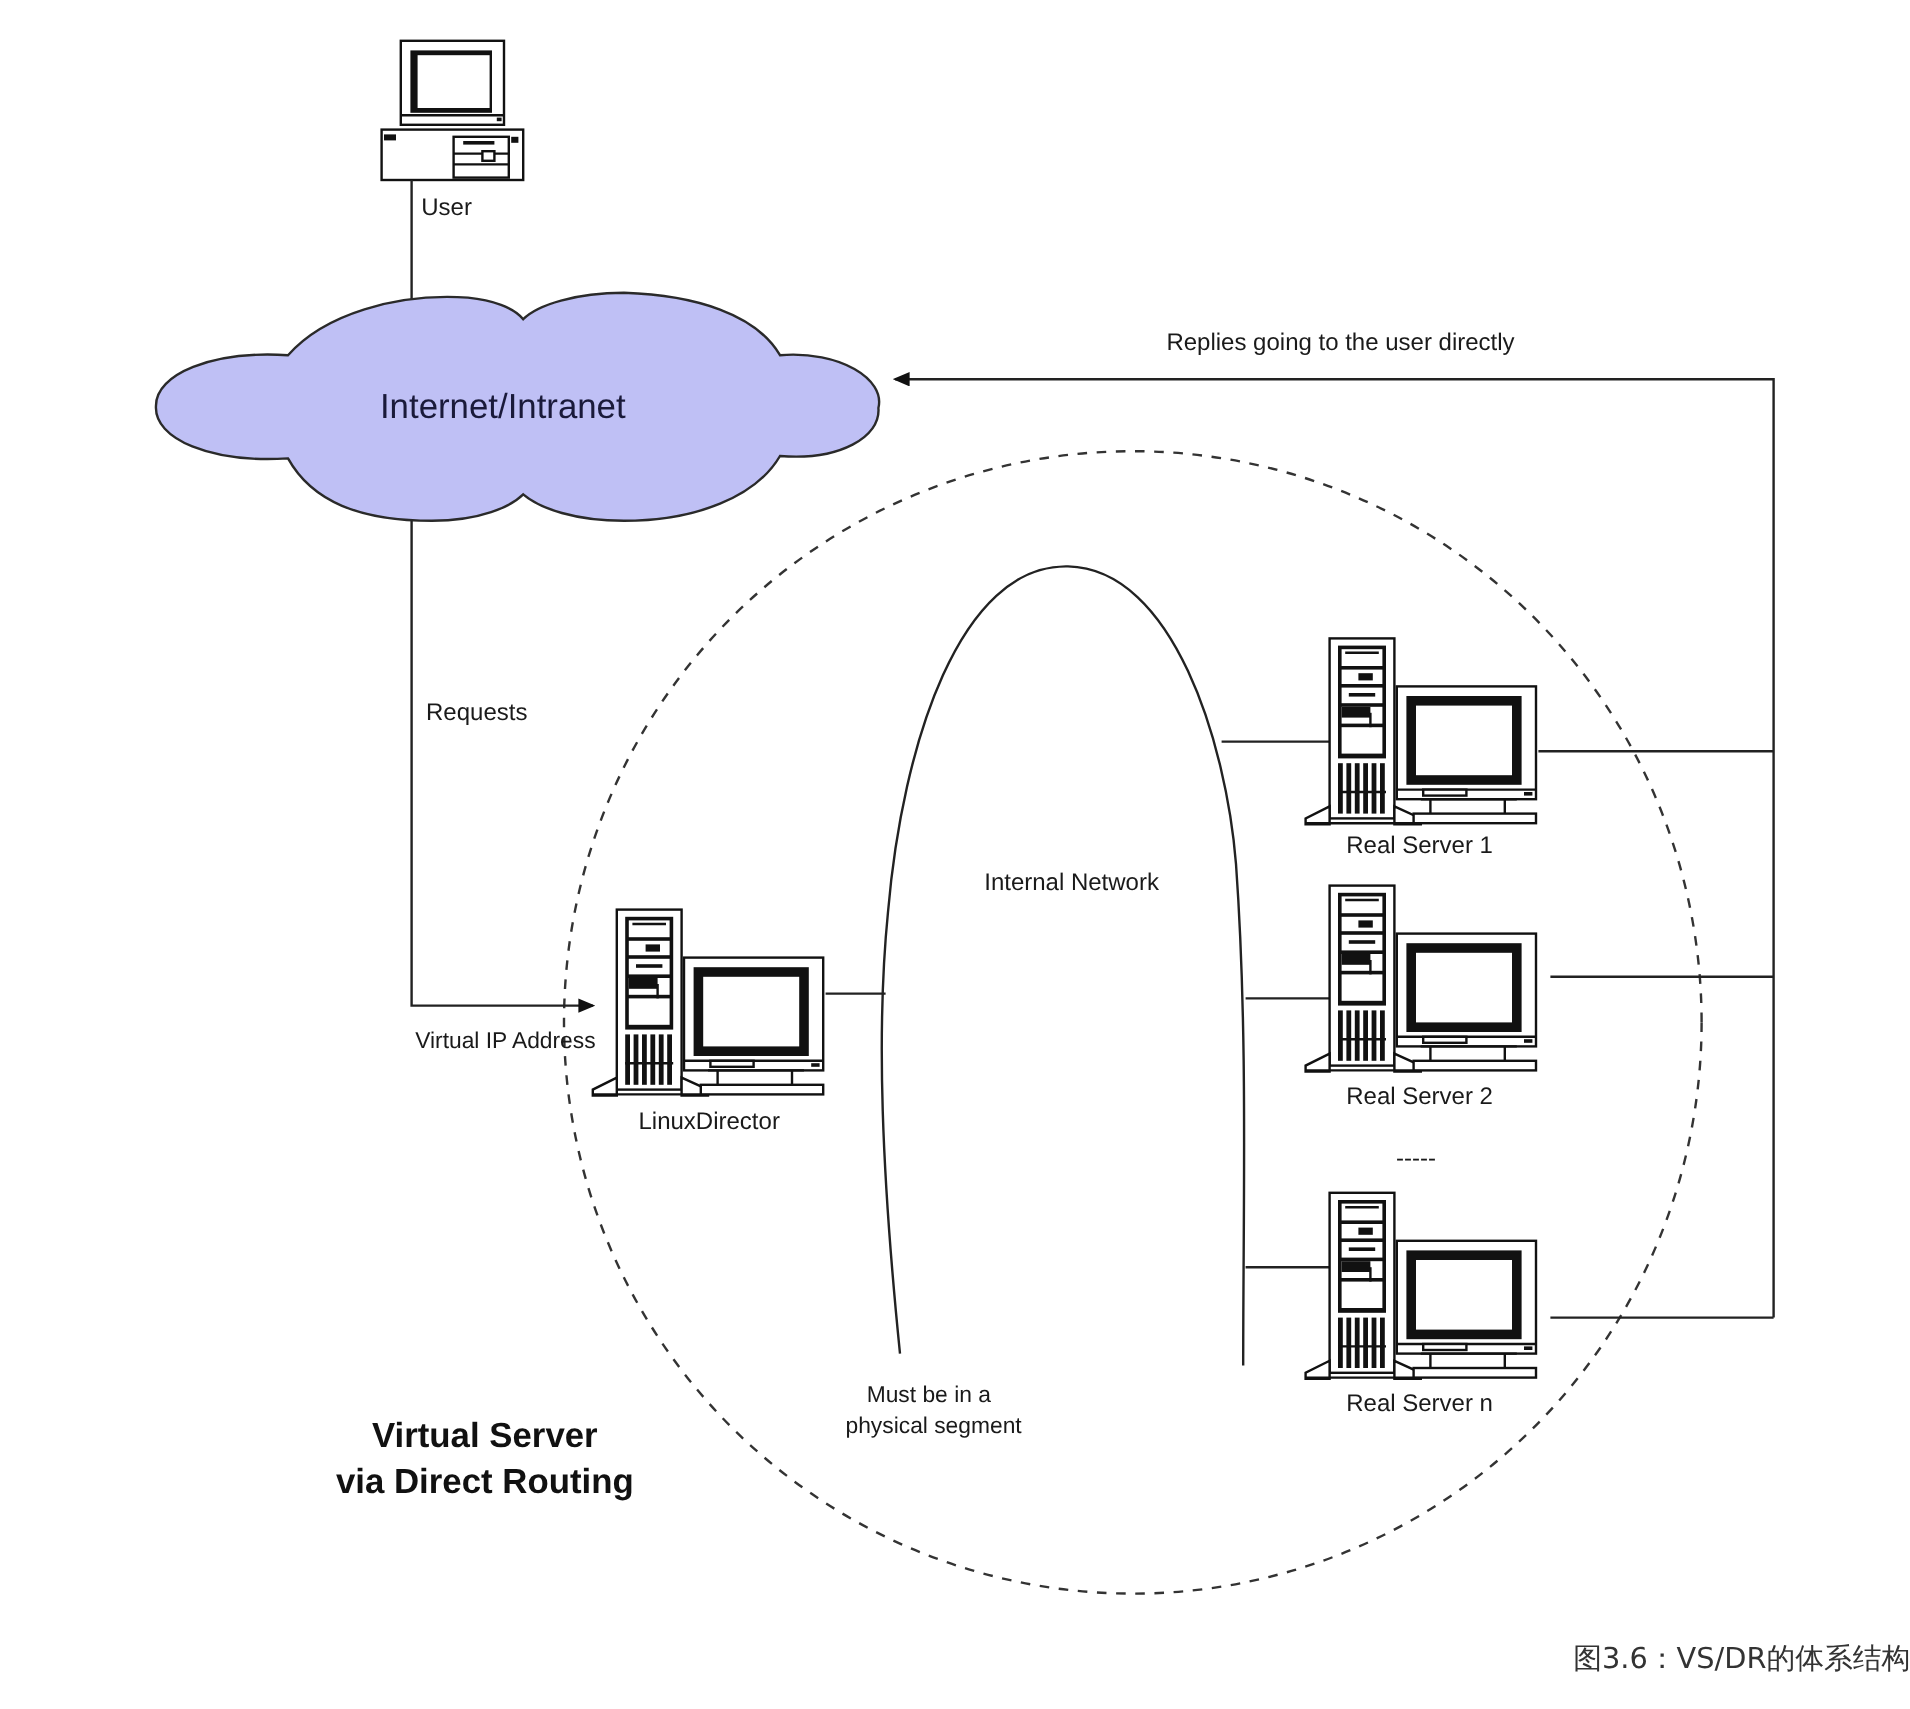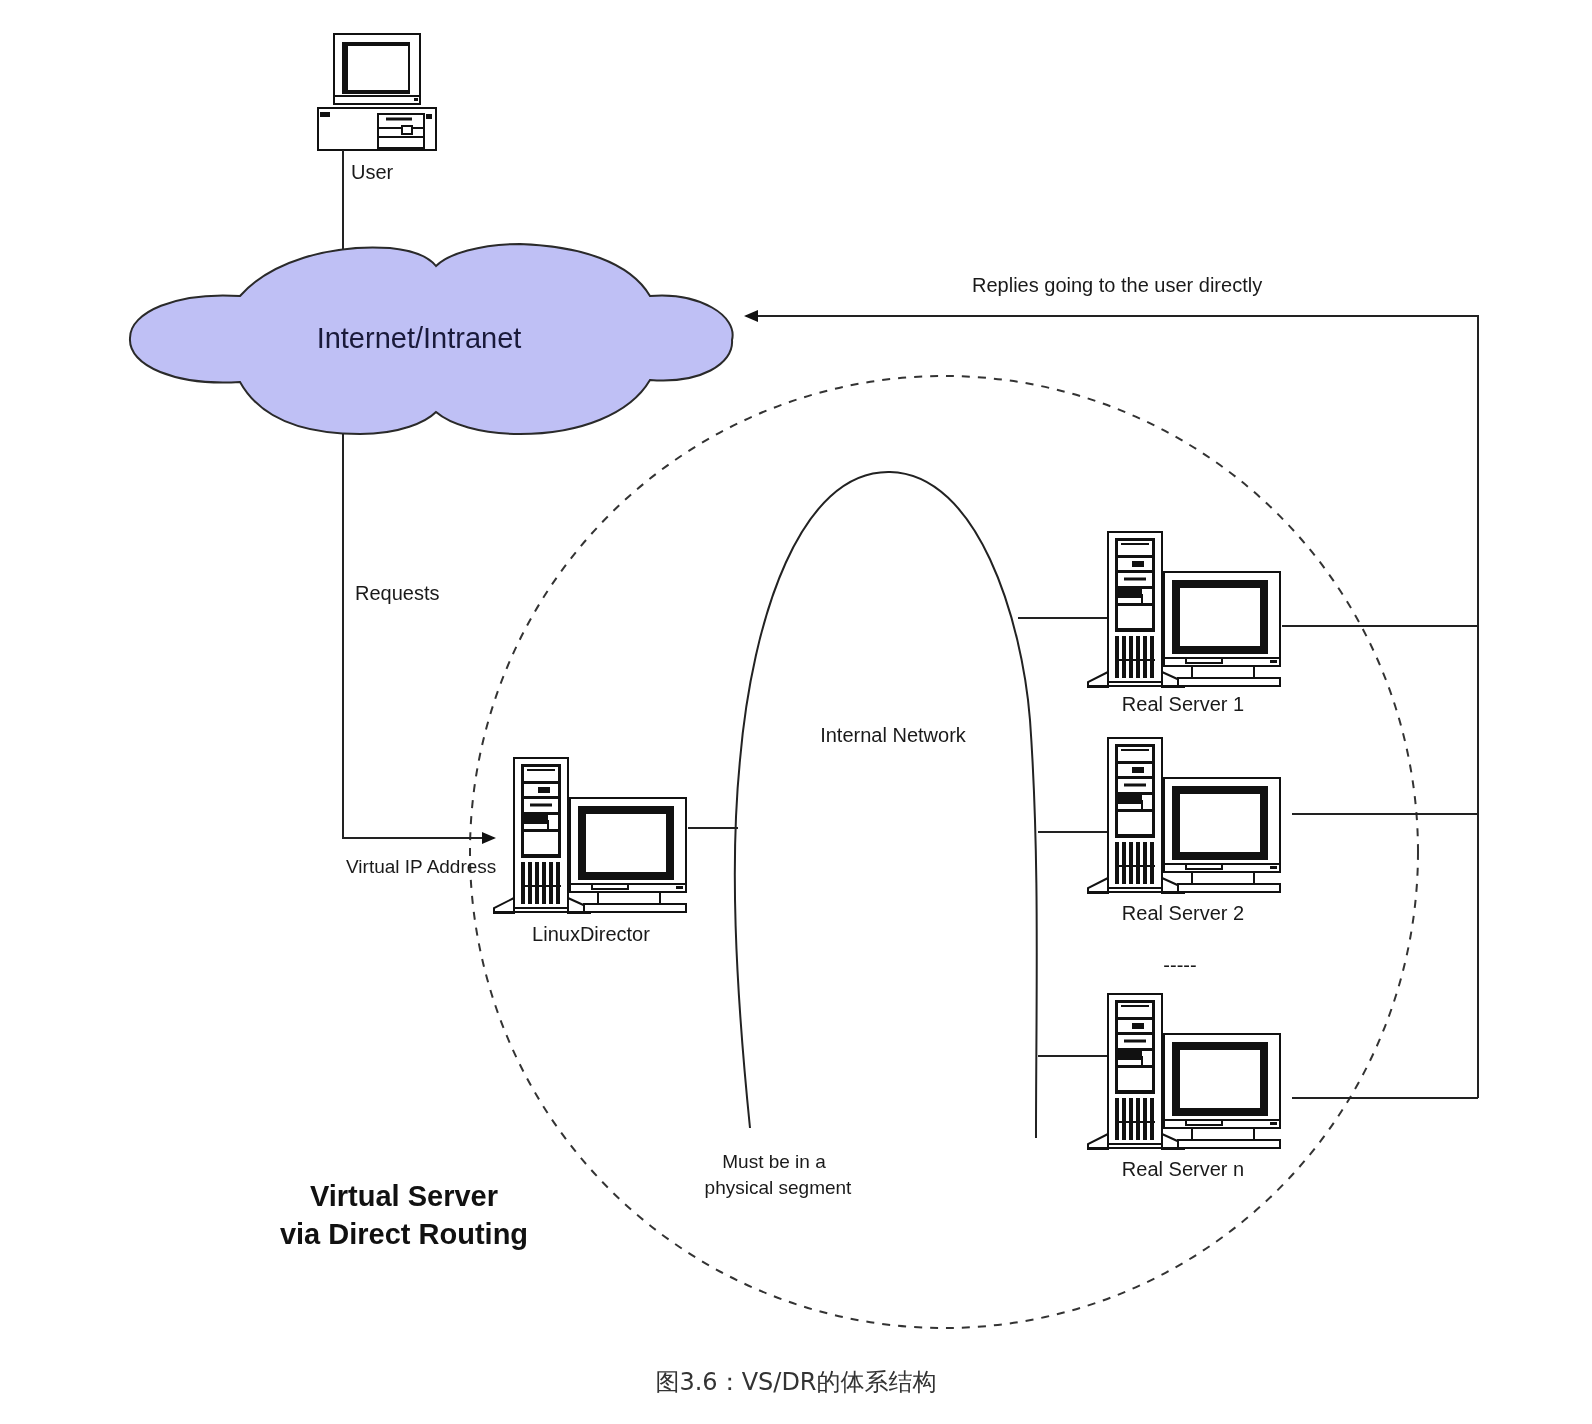--- a/index.html
+++ b/index.html
@@ -3,21 +3,21 @@
   <meta charset="utf-8">
   <style>
     html, body { margin: 0; padding: 0; background: #ffffff; }
     body { width: 1592px; height: 1424px; position: relative; overflow: hidden; }
     #diagram { position: absolute; left: 0; top: 0; width: 1592px; height: 1424px; }
     .lbl { font-family: "Liberation Sans", "DejaVu Sans", sans-serif; fill: #1a1a1a; }
     .lbl-sm { font-size: 20px; }
     .lbl-cloud { font-size: 29px; fill: #1a1a3a; }
     .lbl-title { font-size: 29px; font-weight: bold; fill: #111; }
     .lbl-small { font-size: 19px; }
-    .caption { position: absolute; left: 0; width: 1592px; top: 1366px; text-align: center;
+    .caption { position: absolute; left: 0; width: 1592px; top: 1366px; text-align: right;
       font-family: "DejaVu Sans", sans-serif; font-size: 24px; color: #333; }
     .wire { stroke: #222; stroke-width: 2; fill: none; }
     .dash { stroke: #333; stroke-width: 2; fill: none; stroke-dasharray: 8 8; }
     .net { stroke: #222; stroke-width: 2; fill: none; }
     .k { stroke: #111; stroke-width: 2; fill: #fff; }
     .kf { fill: #111; stroke: none; }
   </style>
 </head>
 <body>
 

